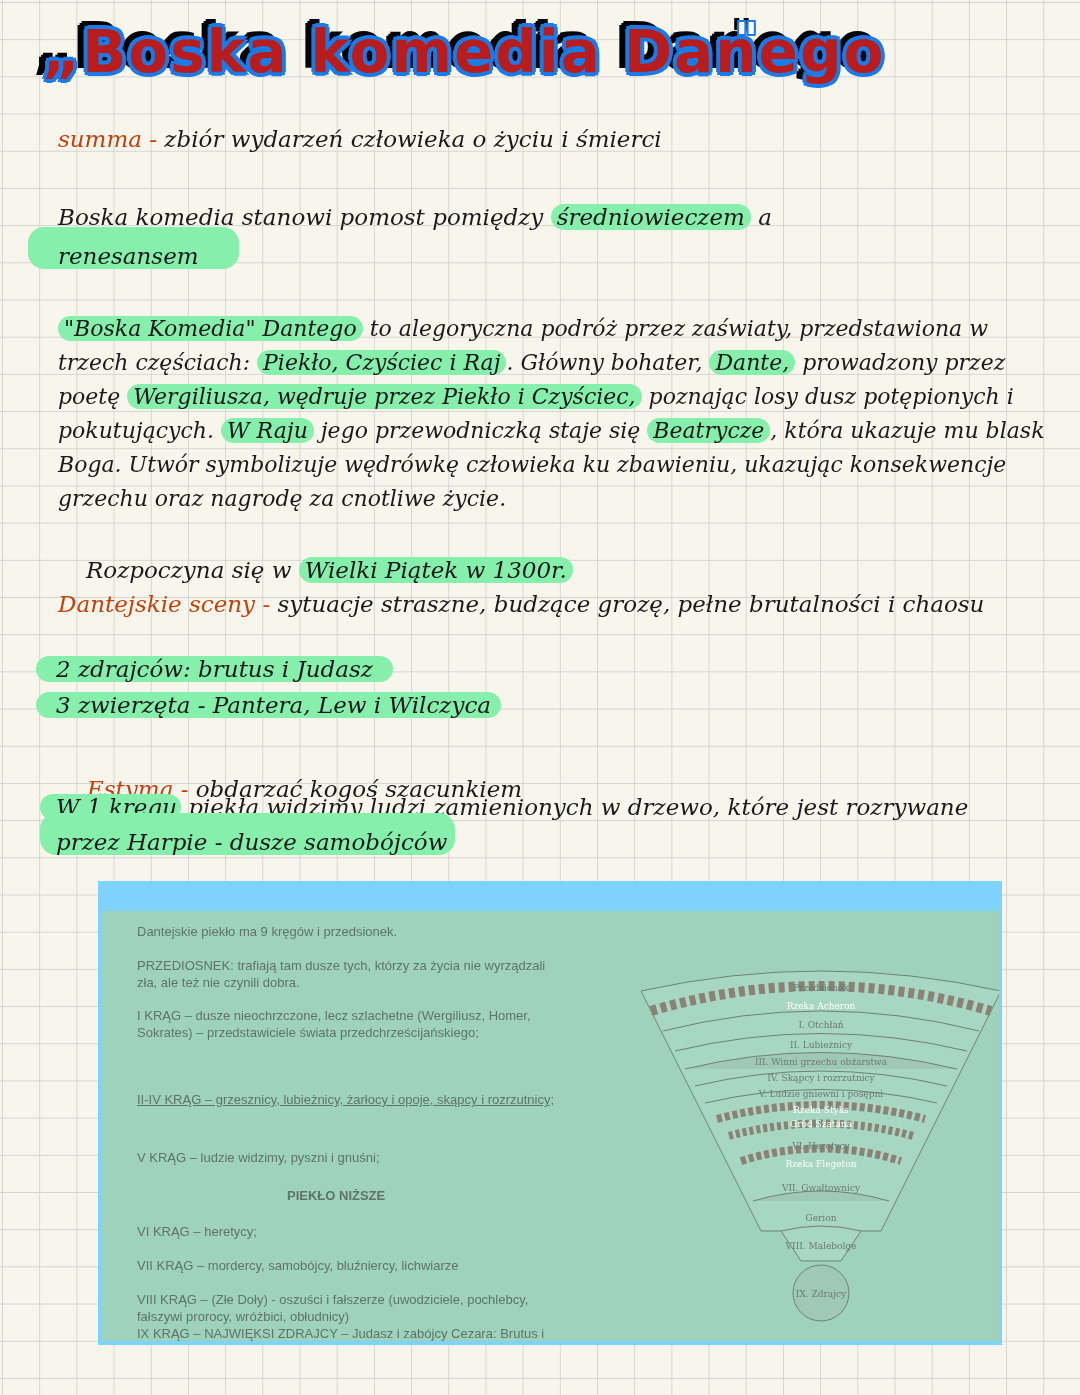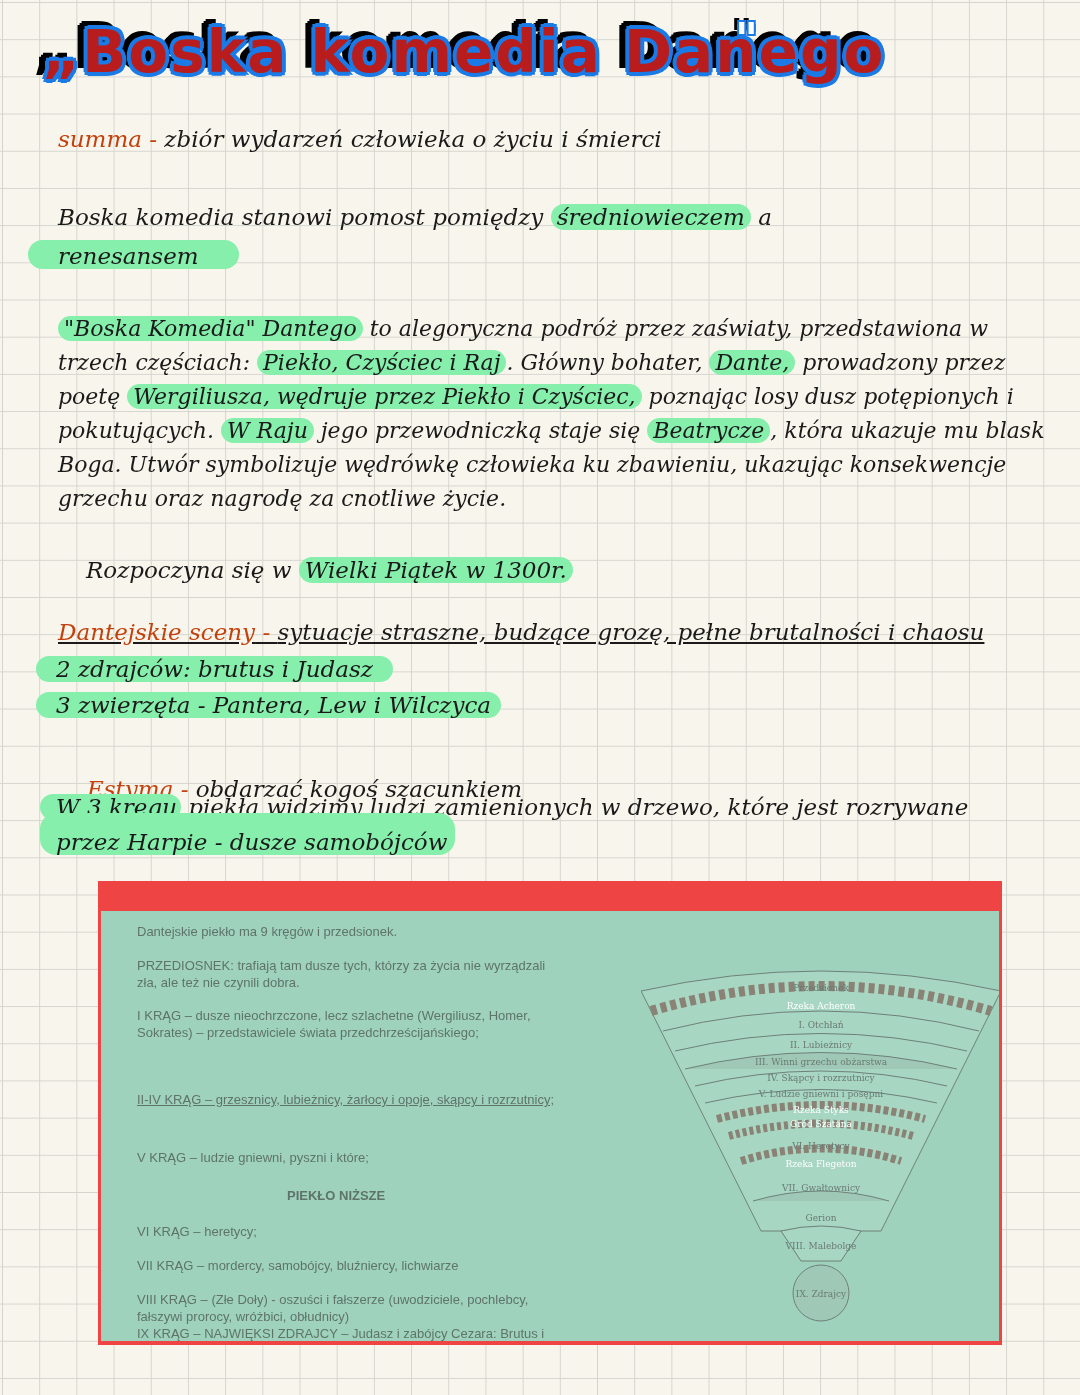--- a/index.html
+++ b/index.html
@@ -26,21 +26,21 @@
   }
   .title-quote { left: 735px; top: 14px; font-size: 44px; font-weight: bold; color: #fff;
     text-shadow: -2px -2px 0 #1a7ae6, 2px 2px 0 #1a7ae6, -2px 2px 0 #1a7ae6, 2px -2px 0 #1a7ae6, -5px -4px 0 #000; }
   .line { font-size: 23px; line-height: 34px; font-family: "DejaVu Serif", serif; font-style: italic; }
   .term { color: #c2410c; }
   .hl { background: #86efac; border-radius: 16px; padding: 0 6px; }
   .para { left: 58px; top: 312px; width: 990px; font-size: 22px; line-height: 34px;
     font-family: "DejaVu Serif", serif; font-style: italic; white-space: normal; }
   .slide {
     position: absolute; left: 98px; top: 881px; width: 904px; height: 464px;
-    background: #ef4444; box-sizing: border-box; padding: 2px;
+    background: #7dd3fc; box-sizing: border-box; padding: 2px;
   }
   .slide-inner {
     position: absolute; left: 3px; top: 30px; right: 3px; bottom: 4px;
     background: #9fd2bd; overflow: hidden;
   }
   .slide-text { position: absolute; left: 36px; top: 0; width: 440px; color: #5e7469;
     font-family: "Liberation Sans", sans-serif; font-size: 13px; line-height: 17px; }
   .slide-text div { position: absolute; left: 0; width: 420px; white-space: normal; }
   .diagram { position: absolute; left: 540px; top: 20px; width: 360px; height: 420px; }
   .diagram text { font-family: "DejaVu Serif", serif; font-size: 9px; fill: #6b7a73; }
@@ -54,61 +54,61 @@
 <div class="abs title-quote">"</div>
 
 <div class="abs line" style="left:58px; top:122px;">
   <span class="term">summa</span><span class="term"> - </span><span>zbiór wydarzeń człowieka o życiu i śmierci</span>
 </div>
 
 <div class="abs line" style="left:58px; top:200px;">
   <span>Boska komedia stanowi pomost pomiędzy </span><span class="hl">średniowieczem</span><span> a</span>
 </div>
 <div class="abs line" style="left:28px; top:239px;">
-  <span class="hl" style="padding:3px 40px 0 30px;">renesansem</span>
+  <span class="hl" style="padding:16px 40px 0 30px;">renesansem</span>
 </div>
 
 <div class="abs para">
   <span class="hl">"Boska Komedia" Dantego</span><span> to alegoryczna podróż przez zaświaty, przedstawiona w trzech częściach: </span><span class="hl">Piekło, Czyściec i Raj</span><span>. Główny bohater, </span><span class="hl">Dante,</span><span> prowadzony przez poetę </span><span class="hl">Wergiliusza, wędruje przez Piekło i Czyściec,</span><span> poznając losy dusz potępionych i pokutujących. </span><span class="hl">W Raju</span><span> jego przewodniczką staje się </span><span class="hl">Beatrycze</span><span>, która ukazuje mu blask Boga. Utwór symbolizuje wędrówkę człowieka ku zbawieniu, ukazując konsekwencje grzechu oraz nagrodę za cnotliwe życie.</span>
 </div>
 
 <div class="abs line" style="left:58px; top:553px;margin-left:28px;">
   <span>Rozpoczyna się w </span><span class="hl">Wielki Piątek w 1300r.</span>
 </div>
 
-<div class="abs line" style="left:58px; top:615px;text-decoration:underline;">
+<div class="abs line" style="left:58px; top:587px;">
   <span class="term">Dantejskie sceny</span><span class="term"> - </span><span>sytuacje straszne, budzące grozę, pełne brutalności i chaosu</span>
 </div>
 
 <div class="abs line" style="left:36px; top:652px;">
   <span class="hl" style="padding:0 20px;">2 zdrajców: brutus i Judasz</span>
 </div>
 <div class="abs line" style="left:36px; top:688px;">
   <span class="hl" style="padding:0 10px 0 20px;">3 zwierzęta - Pantera, Lew i Wilczyca</span>
 </div>
 
 <div class="abs line" style="left:58px; top:772px;margin-left:29px;">
   <span class="term">Estyma</span><span class="term"> - </span><span>obdarzać kogoś szacunkiem</span>
 </div>
 
 <div class="abs line" style="left:40px; top:790px;">
-  <span class="hl" style="padding:0 4px 0 16px;">W 3 kręgu</span><span> piekła widzimy ludzi zamienionych w drzewo, które jest rozrywane</span>
+  <span class="hl" style="padding:0 4px 0 16px;">W 1 kręgu</span><span> piekła widzimy ludzi zamienionych w drzewo, które jest rozrywane</span>
 </div>
 <div class="abs line" style="left:40px; top:825px;">
   <span class="hl" style="padding:16px 8px 0 16px;">przez Harpie - dusze samobójców</span>
 </div>
 
 <div class="slide">
   <div class="slide-inner">
     <div class="slide-text">
       <div style="top:12px;">Dantejskie piekło ma 9 kręgów i przedsionek.</div>
       <div style="top:46px;">PRZEDIOSNEK: trafiają tam dusze tych, którzy za życia nie wyrządzali zła, ale też nie czynili dobra.</div>
       <div style="top:96px;">I KRĄG – dusze nieochrzczone, lecz szlachetne (Wergiliusz, Homer, Sokrates) – przedstawiciele świata przedchrześcijańskiego;</div>
       <div style="top:180px;text-decoration:underline;">II-IV KRĄG – grzesznicy, lubieżnicy, żarłocy i opoje, skąpcy i rozrzutnicy;</div>
-      <div style="top:238px;">V KRĄG – ludzie gniewni, pyszni i które;</div>
+      <div style="top:238px;">V KRĄG – ludzie widzimy, pyszni i gnuśni;</div>
       <div style="top:276px; left:150px; font-weight:bold;">PIEKŁO NIŻSZE</div>
       <div style="top:312px;">VI KRĄG – heretycy;</div>
       <div style="top:346px;">VII KRĄG – mordercy, samobójcy, bluźniercy, lichwiarze</div>
       <div style="top:380px;">VIII KRĄG – (Złe Doły) - oszuści i fałszerze (uwodziciele, pochlebcy, fałszywi prorocy, wróżbici, obłudnicy)</div>
       <div style="top:414px;">IX KRĄG – NAJWIĘKSI ZDRAJCY – Judasz i zabójcy Cezara: Brutus i Kasjusz.</div>
     </div>
 
     <svg class="diagram" viewBox="0 0 360 420">
 
       <path d="M0 60 Q180 20 360 60 L240 300 L190 300 L150 300 L120 300 Z" fill="#a7d6c2" stroke="#6e8079" stroke-width="1"></path>

